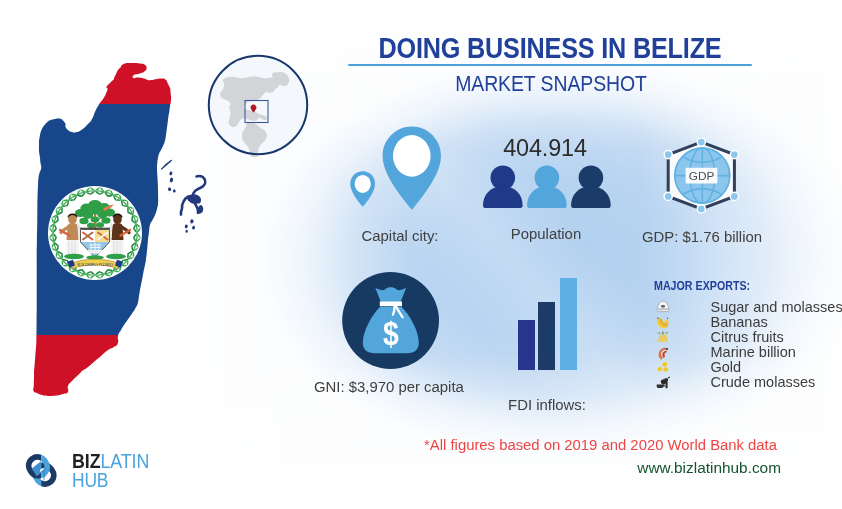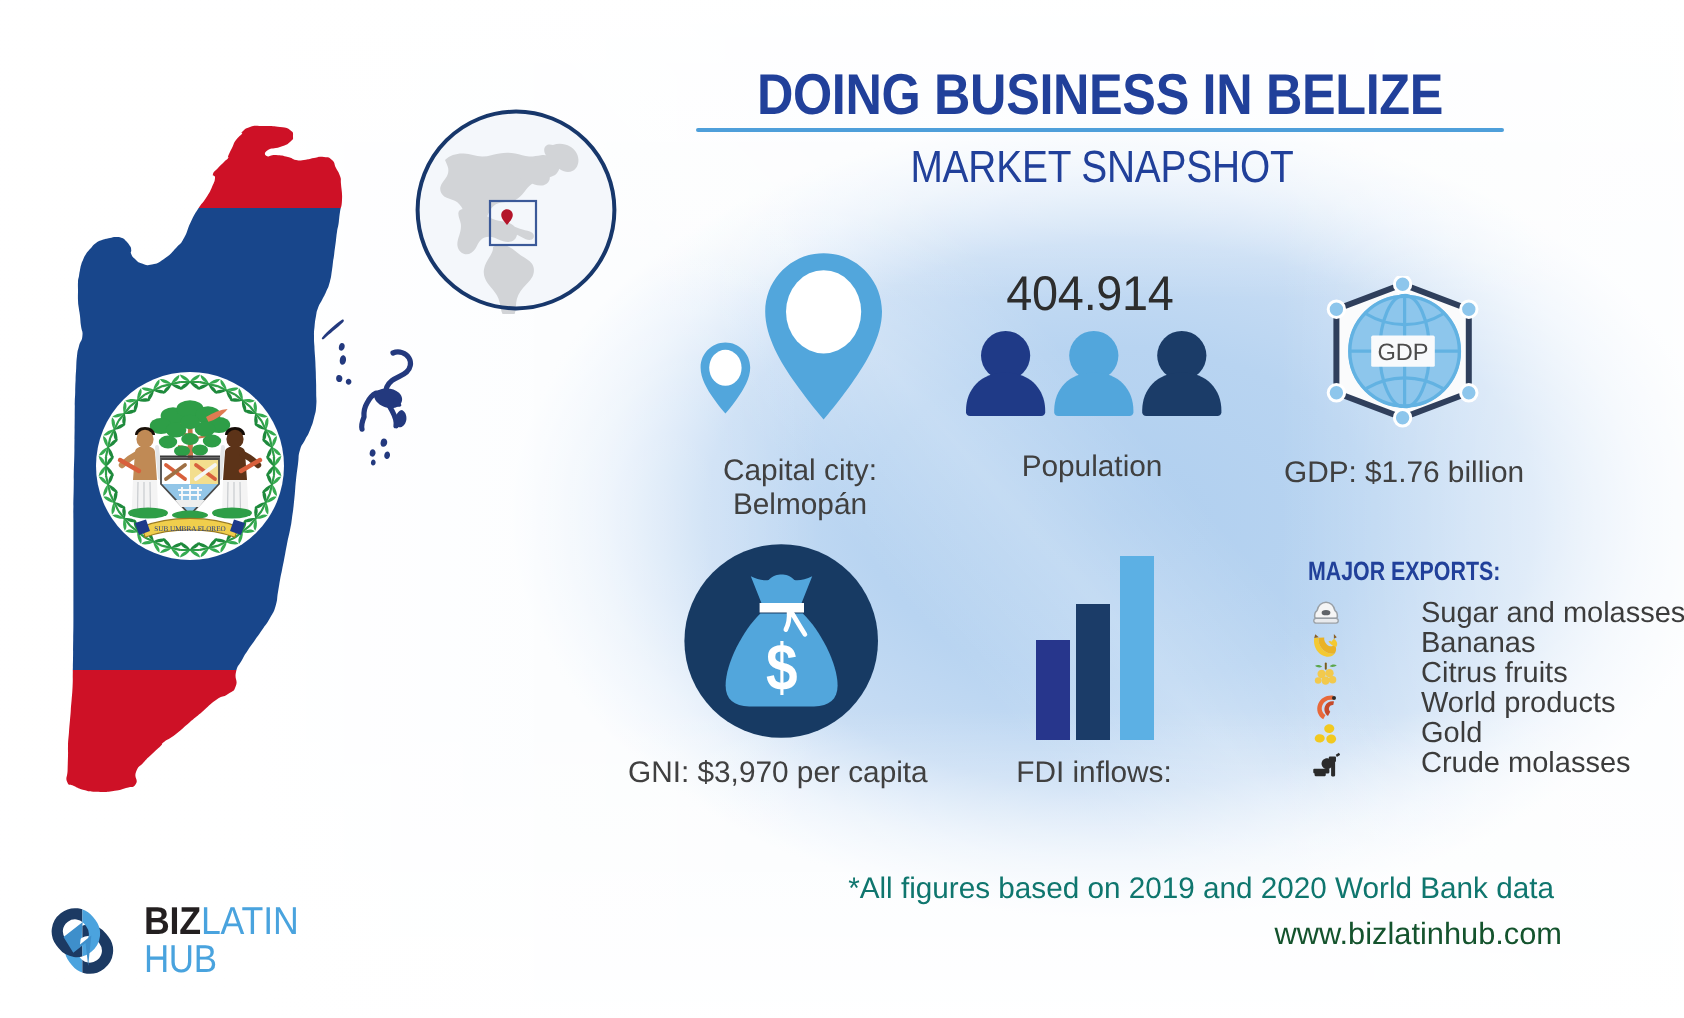--- a/index.html
+++ b/index.html
@@ -34,21 +34,21 @@
 
   
   #exports { position:absolute; left:654px; top:277.5px; }
   #exports-heading { font-size:13.2px; font-weight:bold; color:#21409A; letter-spacing:0px; transform:scaleX(0.81); transform-origin:0% 50%; white-space:nowrap; }
   .export-row { display:flex; align-items:center; height:15.2px;gap:36px; }
   .export-ico { width:14px; height:14px; margin-right:4.5px; margin-left:2px; flex:0 0 14px; display:block; }
   .export-label { font-size:14.5px; color:#3C3C3C; white-space:nowrap; line-height:15.2px;}
 
   
   #source-note {
-    position:absolute; right:65px; top:436.5px; font-size:14.85px; color:#0f766e;
+    position:absolute; right:65px; top:436.5px; font-size:14.85px; color:#ef4444;
     text-align:right; white-space:nowrap;
   }
   #website {
     position:absolute; right:61px; top:458.5px; font-size:15.4px; color:#14532d;
     text-align:right; white-space:nowrap;
   }
 
   
   #logo { position:absolute; left:24px; top:449px; width:160px; height:45px; }
   #logo-text { position:absolute; left:48px; top:3.2px; }
@@ -449,21 +449,20 @@
 
 <div class="cell" style="left:330px; top:125px; width:140px;">
   <svg width="140" height="88" viewBox="0 0 140 88" style="display:block">
     <path d="M81.8 1.6 C65.7 1.6 52.6 14.7 52.6 30.8 C52.6 43.4 60.4 56.4 67.8 66.8 C72.1 72.9 76.4 78.3 79.4 81.9 L81.8 84.8 L84.2 81.9 C87.2 78.3 91.5 72.9 95.8 66.8 C103.2 56.4 111 43.4 111 30.8 C111 14.7 97.9 1.6 81.8 1.6 Z" fill="#52A6DC"></path>
     <ellipse cx="81.8" cy="30.9" rx="18.8" ry="20.8" fill="#ffffff"></ellipse>
     <path d="M32.7 46.3 C25.9 46.3 20.3 51.8 20.3 58.7 C20.3 64.1 23.6 69.7 26.8 74.2 C28.6 76.8 30.4 79.1 31.7 80.6 L32.7 81.8 L33.7 80.6 C35 79.1 36.8 76.8 38.6 74.2 C41.8 69.7 45.1 64.1 45.1 58.7 C45.1 51.8 39.5 46.3 32.7 46.3 Z" fill="#52A6DC"></path>
     <ellipse cx="32.7" cy="58.9" rx="8.1" ry="9" fill="#ffffff"></ellipse>
   </svg>
   <div class="stat-label" style="margin-top:15px;">
     <div>Capital city:</div>
-    <div>Belmopán</div>
   </div>
 </div>
 
 <div class="cell" style="left:476px; top:133px; width:140px;">
   <div class="stat-value" style="position:absolute;left:-1px;top:1px;width:140px;">404.914</div>
   <svg width="140" height="45" viewBox="-5 0 140 45" style="display:block;margin-top:32px">
     <g fill="#1F3A87">
       <circle cx="21.8" cy="12.8" r="12.3"></circle>
       <path d="M21.8 21.3 C9.1 21.3 2 30 2 40.3 L2 41.1 C2 42.2 2.9 43 4 43 L39.6 43 C40.7 43 41.6 42.2 41.6 41.1 L41.6 40.3 C41.6 30 34.5 21.3 21.8 21.3 Z"></path>
     </g>
@@ -527,21 +526,21 @@
   </svg>
   <div class="stat-label" style="margin-top:9px;">GNI: $3,970 per capita</div>
 </div>
 
 <div class="cell" style="left:477px; top:276px; width:140px;">
   <svg width="140" height="96" viewBox="0 0 140 96" style="display:block">
     <rect x="41" y="44" width="17" height="50" fill="#27368C"></rect>
     <rect x="61" y="26" width="17" height="68" fill="#1B3C68"></rect>
     <rect x="83" y="2" width="17" height="92" fill="#5CB0E4"></rect>
   </svg>
-  <div class="stat-label" style="margin-top:7px;">
+  <div class="stat-label" style="margin-top:25px;">
     <div>FDI inflows:</div>
   </div>
 </div>
 
 <div id="exports">
   <div id="exports-heading">MAJOR EXPORTS:</div>
   <div style="height:7px"></div>
   <div class="export-row">
     <svg class="export-ico" viewBox="1.6 1.6 12.8 12.8">
           <path d="M8 2.6c-2.1 0-3.6 1.7-4 3.6-.1.5-.7.6-.9 1.1-.2.5-.3 1.1-.3 1.7 0 .5.4.9.9.9h8.6c.5 0 .9-.4.9-.9 0-.6-.1-1.2-.3-1.7-.2-.5-.8-.6-.9-1.1-.4-1.9-1.9-3.6-4-3.6z" fill="#f5f5f5" stroke="#9aa0a6" stroke-width=".7"></path>
@@ -575,21 +574,21 @@
           <path d="M7.9 3.2 7.9 5.6" stroke="#7a5c1e" stroke-width=".9" stroke-linecap="round"></path>
         </svg>
     <span class="export-label">Citrus fruits</span>
   </div>
   <div class="export-row">
     <svg class="export-ico" viewBox="2.8 1.8 11.2 11.2">
           <path d="M11.4 3.3c-2.6-.4-5.1.9-6.1 3.2-1 2.4-.1 5 2 6.2l.9-1.7c-1.3-.8-1.9-2.4-1.2-4 .7-1.6 2.4-2.4 4-2z" fill="#e8693a"></path>
           <path d="M11.6 5.6c-1.5-.3-3 .5-3.6 1.9-.6 1.5 0 3.1 1.2 3.9l.9-1.7c-.5-.4-.7-1.1-.4-1.8.3-.7 1-1 1.6-.9z" fill="#c64a2a"></path>
           <circle cx="11.6" cy="4.2" r=".8" fill="#2b2b2b"></circle>
         </svg>
-    <span class="export-label">World products</span>
+    <span class="export-label">Marine billion</span>
   </div>
   <div class="export-row">
     <svg class="export-ico" viewBox="0.4 2.2 13.6 13.6">
           <g fill="#f2c91f">
             <path d="M8.4 3.3c1.4-.2 2.6.6 2.8 1.7.2 1.2-.7 2.3-2 2.5-1.4.2-2.6-.6-2.8-1.7-.2-1.2.7-2.3 2-2.5z"></path>
             <path d="M2.4 8.6c1.3-.3 2.6.3 2.9 1.4.3 1.1-.5 2.2-1.8 2.5-1.3.3-2.6-.3-2.9-1.4-.3-1.1.5-2.2 1.8-2.5z" transform="translate(1.2,-0.4)"></path>
             <path d="M9.4 8.3c1.3-.2 2.5.6 2.7 1.8.2 1.2-.7 2.3-2 2.5-1.3.2-2.5-.6-2.7-1.8-.2-1.2.7-2.3 2-2.5z"></path>
           </g>
         </svg>
     <span class="export-label">Gold</span>

